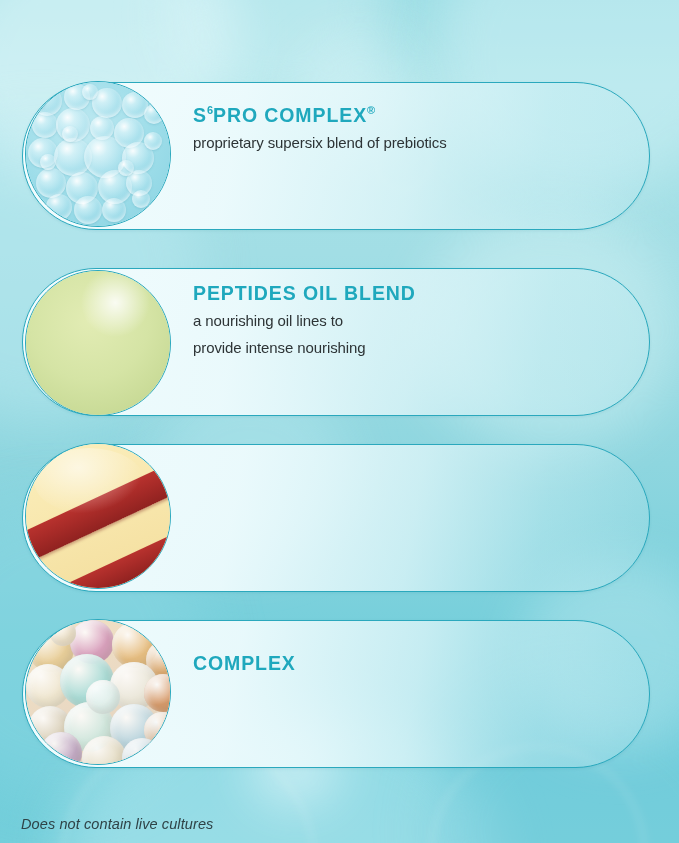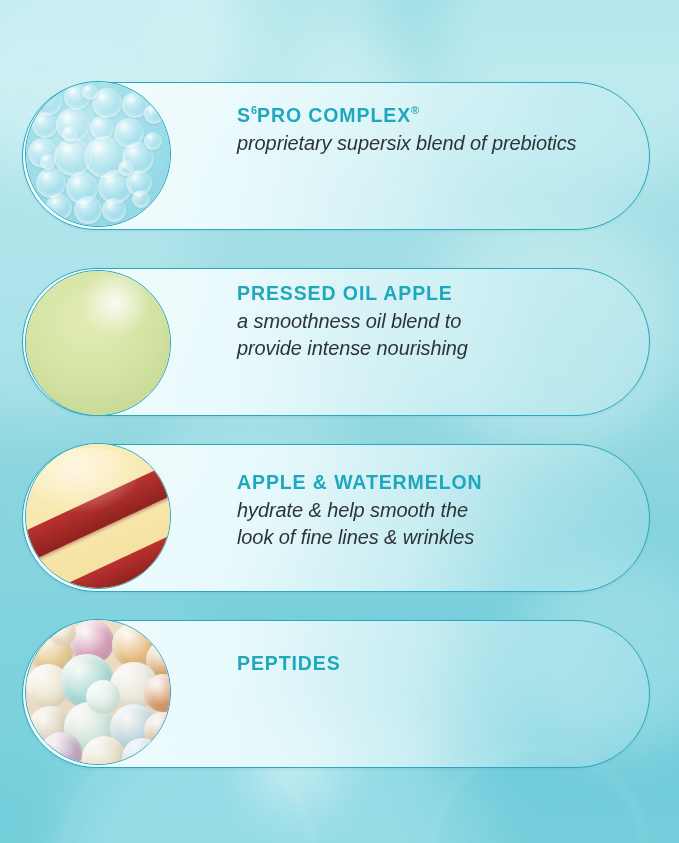--- a/index.html
+++ b/index.html
@@ -154,21 +154,20 @@
     position: absolute;
     border-radius: 50%;
     box-shadow: inset -3px -4px 8px rgba(120,110,90,.22), inset 3px 4px 7px rgba(255,255,255,.75);
   }
 
   
   .copy {
     position: absolute;
     left: 193px;
     right: 28px;
-    margin-left: 44px;
   }
   #copy-1 { top: 98px; }
   #copy-2 { top: 281px; }
   #copy-3 { top: 470px; }
   #copy-4 { top: 651px; }
 
   .heading {
     color: #1fa8bd;
     font-size: 19.5px;
     font-weight: bold;
@@ -182,25 +181,24 @@
     vertical-align: super;
     letter-spacing: 0;
   }
   .heading .reg {
     font-size: 11px;
     vertical-align: super;
     font-weight: bold;
   }
   .body-line {
     color: #2d3436;
-    font-size: 20px;
+    font-size: 15px;
     line-height: 26.5px;
     letter-spacing: -0.1px;
     white-space: nowrap;
-    font-style: italic;
   }
 
   
   #disclaimer {
     position: absolute;
     left: 21px;
     top: 816px;
     color: #2f4347;
     font-size: 14.5px;
     font-style: italic;
@@ -274,40 +272,35 @@
     <div class="body-line">proprietary supersix  blend of prebiotics</div>
   </div>
 
   <div class="card" id="card-2"></div>
 
   <div class="thumb" id="thumb-2">
     <div class="inner sphere-green"></div>
   </div>
 
   <div class="copy" id="copy-2">
-    <div class="heading">PRESSED OIL APPLE</div>
-    <div class="body-line">a smoothness oil blend to</div>
+    <div class="heading">PEPTIDES OIL BLEND</div>
+    <div class="body-line">a nourishing oil lines to</div>
     <div class="body-line">provide intense nourishing</div>
   </div>
 
   <div class="card" id="card-3"></div>
 
   <div class="thumb" id="thumb-3">
     <div class="inner fruit-bg">
       <div class="fruit-band"></div>
       <div class="fruit-band b-low"></div>
       <div class="fruit-gloss"></div>
     </div>
   </div>
 
-  <div class="copy" id="copy-3">
-    <div class="heading">APPLE &amp; WATERMELON</div>
-    <div class="body-line">hydrate &amp; help smooth the</div>
-    <div class="body-line">look of fine lines &amp; wrinkles</div>
-  </div>
 
   <div class="card" id="card-4"></div>
 
   <div class="thumb" id="thumb-4">
     <div class="inner beads-bg" id="beads-inner">
         <div class="bead" style="left: 2px; top: 6px; width: 46px; height: 46px; background: radial-gradient(circle at 34% 28%, rgba(255, 255, 255, 0.85) 0%, rgb(233, 207, 154) 55%, rgb(233, 207, 154) 100%);"></div>
         <div class="bead" style="left: 44px; top: 0px; width: 44px; height: 44px; background: radial-gradient(circle at 34% 28%, rgba(255, 255, 255, 0.85) 0%, rgb(217, 160, 189) 55%, rgb(217, 160, 189) 100%);"></div>
         <div class="bead" style="left: 86px; top: 2px; width: 46px; height: 46px; background: radial-gradient(circle at 34% 28%, rgba(255, 255, 255, 0.85) 0%, rgb(230, 189, 128) 55%, rgb(230, 189, 128) 100%);"></div>
         <div class="bead" style="left: 120px; top: 20px; width: 40px; height: 40px; background: radial-gradient(circle at 34% 28%, rgba(255, 255, 255, 0.85) 0%, rgb(219, 169, 111) 55%, rgb(219, 169, 111) 100%);"></div>
         <div class="bead" style="left: 0px; top: 44px; width: 44px; height: 44px; background: radial-gradient(circle at 34% 28%, rgba(255, 255, 255, 0.85) 0%, rgb(239, 230, 207) 55%, rgb(239, 230, 207) 100%);"></div>
@@ -320,17 +313,18 @@
         <div class="bead" style="left: 118px; top: 92px; width: 36px; height: 36px; background: radial-gradient(circle at 34% 28%, rgba(255, 255, 255, 0.85) 0%, rgb(221, 191, 160) 55%, rgb(221, 191, 160) 100%);"></div>
         <div class="bead" style="left: 14px; top: 112px; width: 42px; height: 42px; background: radial-gradient(circle at 34% 28%, rgba(255, 255, 255, 0.85) 0%, rgb(194, 169, 196) 55%, rgb(194, 169, 196) 100%);"></div>
         <div class="bead" style="left: 56px; top: 116px; width: 44px; height: 44px; background: radial-gradient(circle at 34% 28%, rgba(255, 255, 255, 0.85) 0%, rgb(228, 220, 196) 55%, rgb(228, 220, 196) 100%);"></div>
         <div class="bead" style="left: 96px; top: 118px; width: 40px; height: 40px; background: radial-gradient(circle at 34% 28%, rgba(255, 255, 255, 0.85) 0%, rgb(188, 210, 220) 55%, rgb(188, 210, 220) 100%);"></div>
         <div class="bead" style="left: 60px; top: 60px; width: 34px; height: 34px; background: radial-gradient(circle at 34% 28%, rgba(255, 255, 255, 0.85) 0%, rgb(223, 240, 236) 55%, rgb(223, 240, 236) 100%);"></div>
         <div class="bead" style="left: 24px; top: 0px; width: 26px; height: 26px; background: radial-gradient(circle at 34% 28%, rgba(255, 255, 255, 0.85) 0%, rgb(240, 228, 204) 55%, rgb(240, 228, 204) 100%);"></div>
       </div>
   </div>
 
   <div class="copy" id="copy-4">
-    <div class="heading">PEPTIDES</div>
-  </div>
-
+    <div class="heading">COMPLEX</div>
+  </div>
+
+  <div id="disclaimer">Does not contain live cultures</div>
 
 </div>
 
 </body></html>

